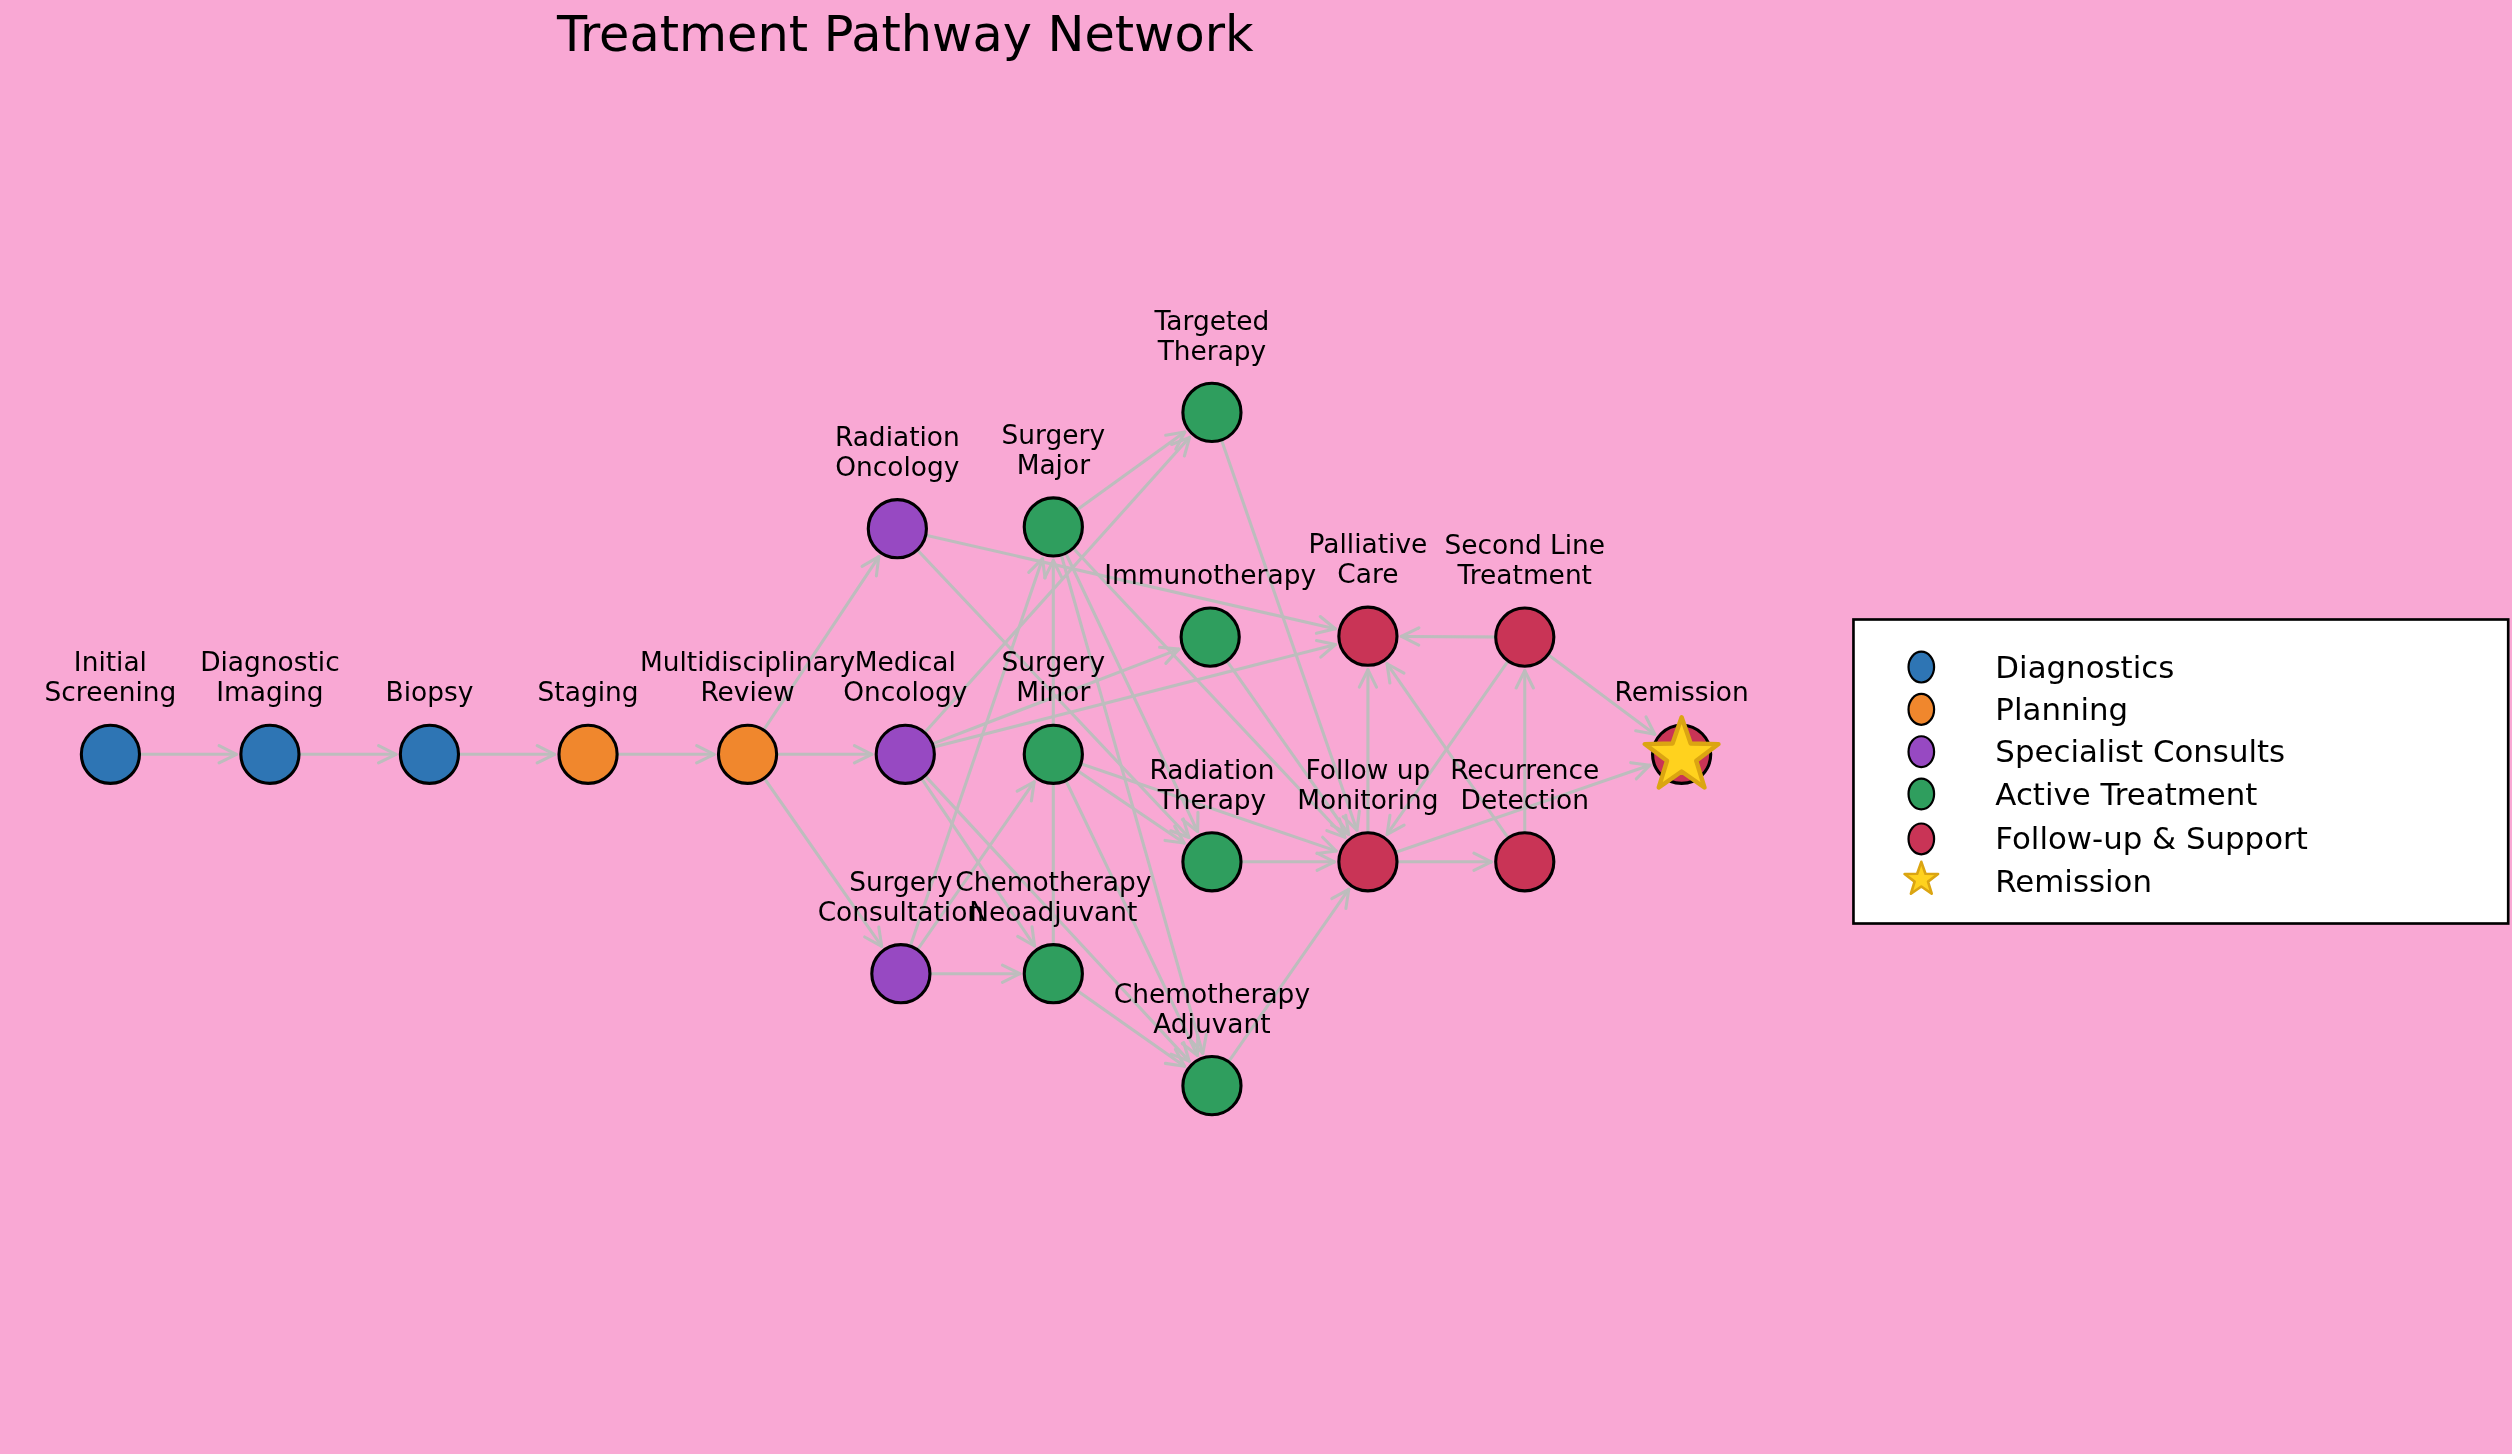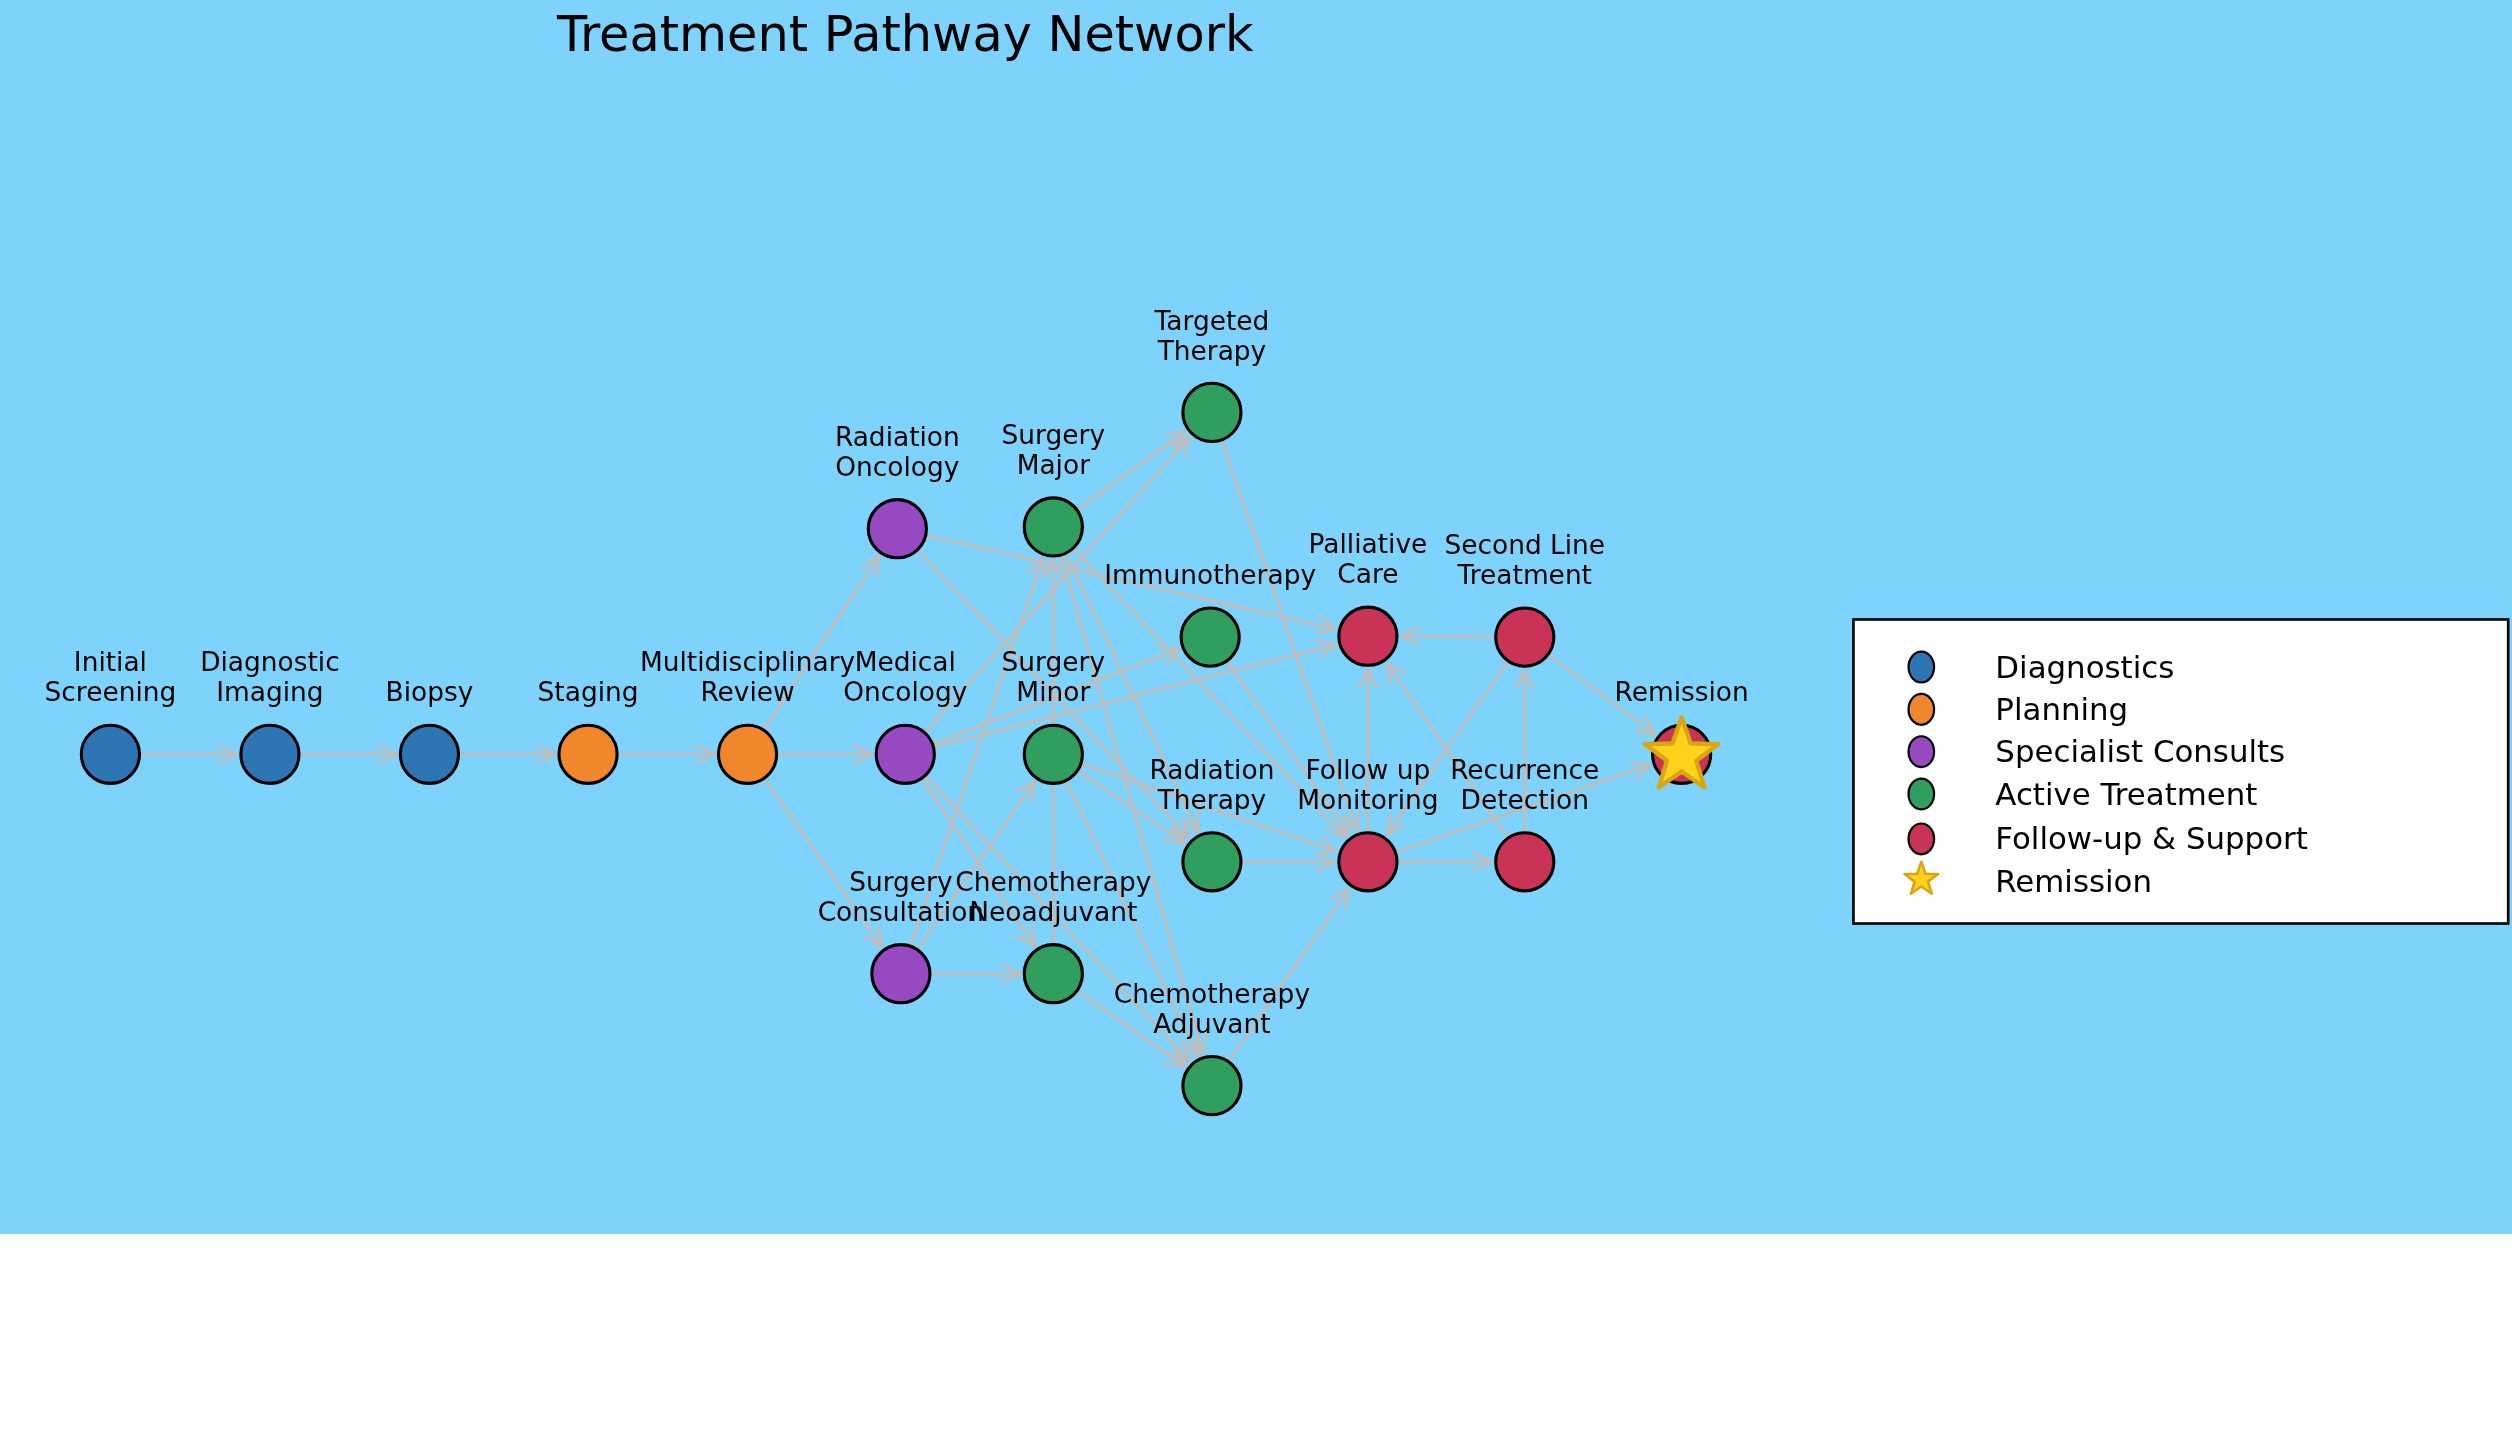--- a/index.html
+++ b/index.html
@@ -1,16 +1,16 @@
 <!DOCTYPE html>
 <html style="font-size:14px"><head>
 <meta charset="utf-8">
 <style>
   html,body{margin:0;padding:0;background:#fff;}
-  .canvas{position:relative;width:2512px;height:1234px;background:#7dd3fc;overflow:hidden;
+  .canvas{position:relative;width:2512px;height:1454px;background:#f9a8d4;overflow:hidden;
           font-family:"DejaVu Sans","Liberation Sans",sans-serif;}
   svg{position:absolute;left:0;top:0;}
   .title-text{font-size:56px;fill:#000;font-family:"DejaVu Sans","Liberation Sans",sans-serif;}
   .node-label{font-size:30px;fill:#000;text-anchor:middle;font-family:"DejaVu Sans","Liberation Sans",sans-serif;}
   .legend-label{font-size:35px;fill:#000;font-family:"DejaVu Sans","Liberation Sans",sans-serif;}
   .edge{stroke:#bdbdbd;stroke-width:3.5;fill:none;stroke-linecap:round;}
   .node-circle{stroke:#000;stroke-width:3.5;}
   .legend-box{fill:#ffffff;stroke:#000;stroke-width:3;}
   .legend-marker{stroke:#000;stroke-width:2.5;}
 </style>

